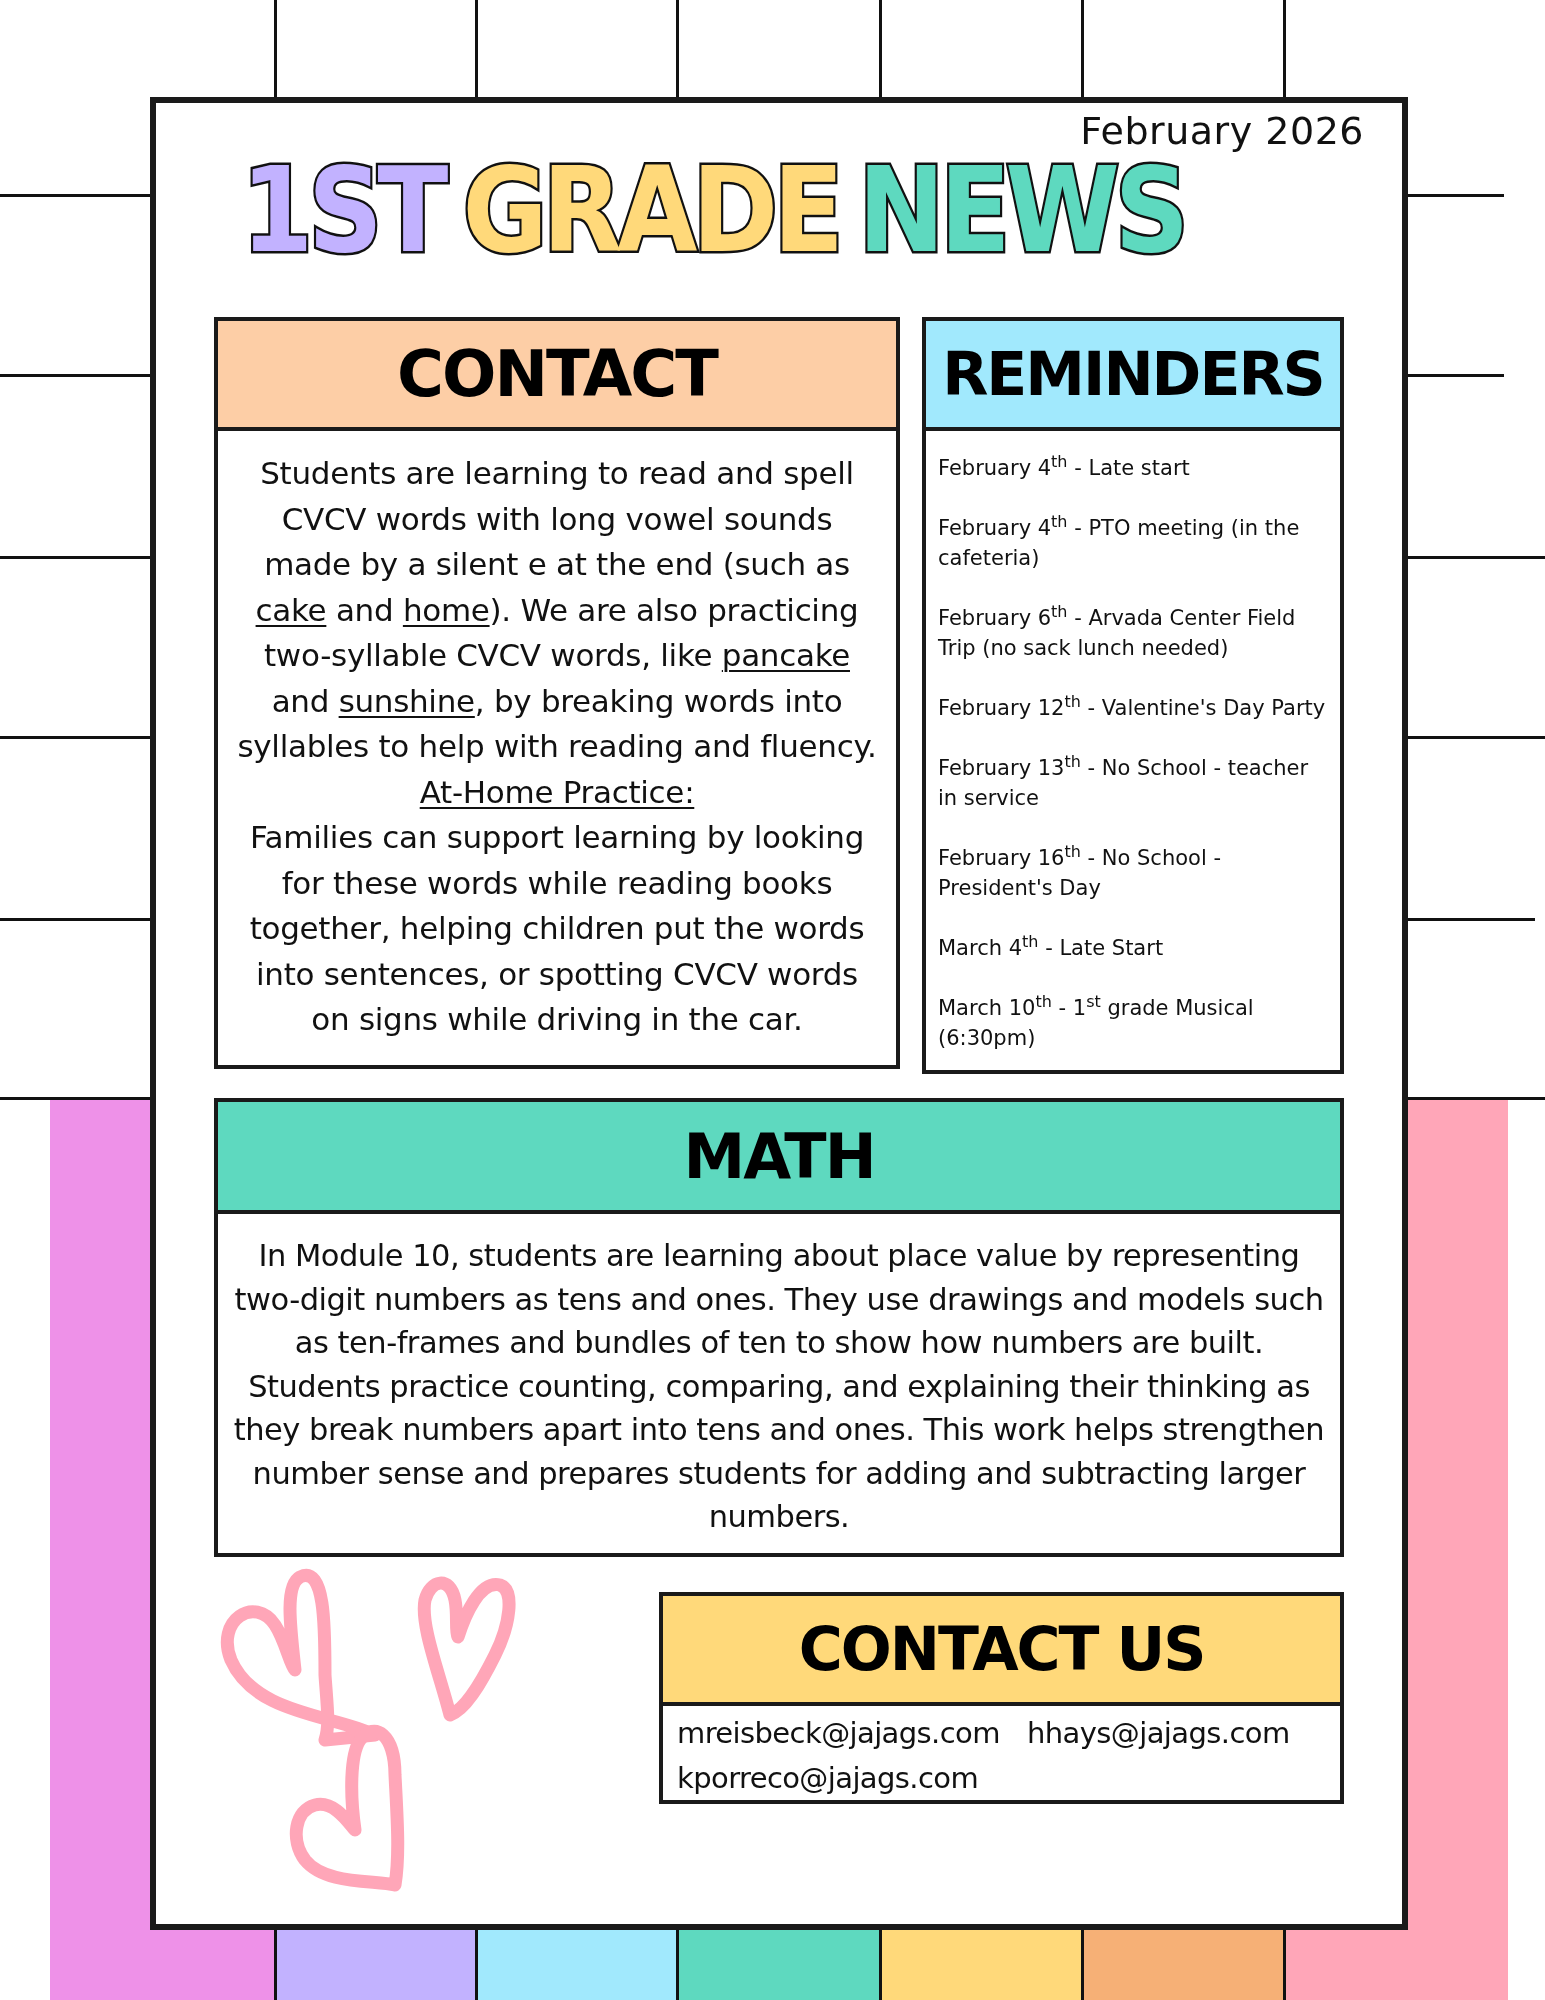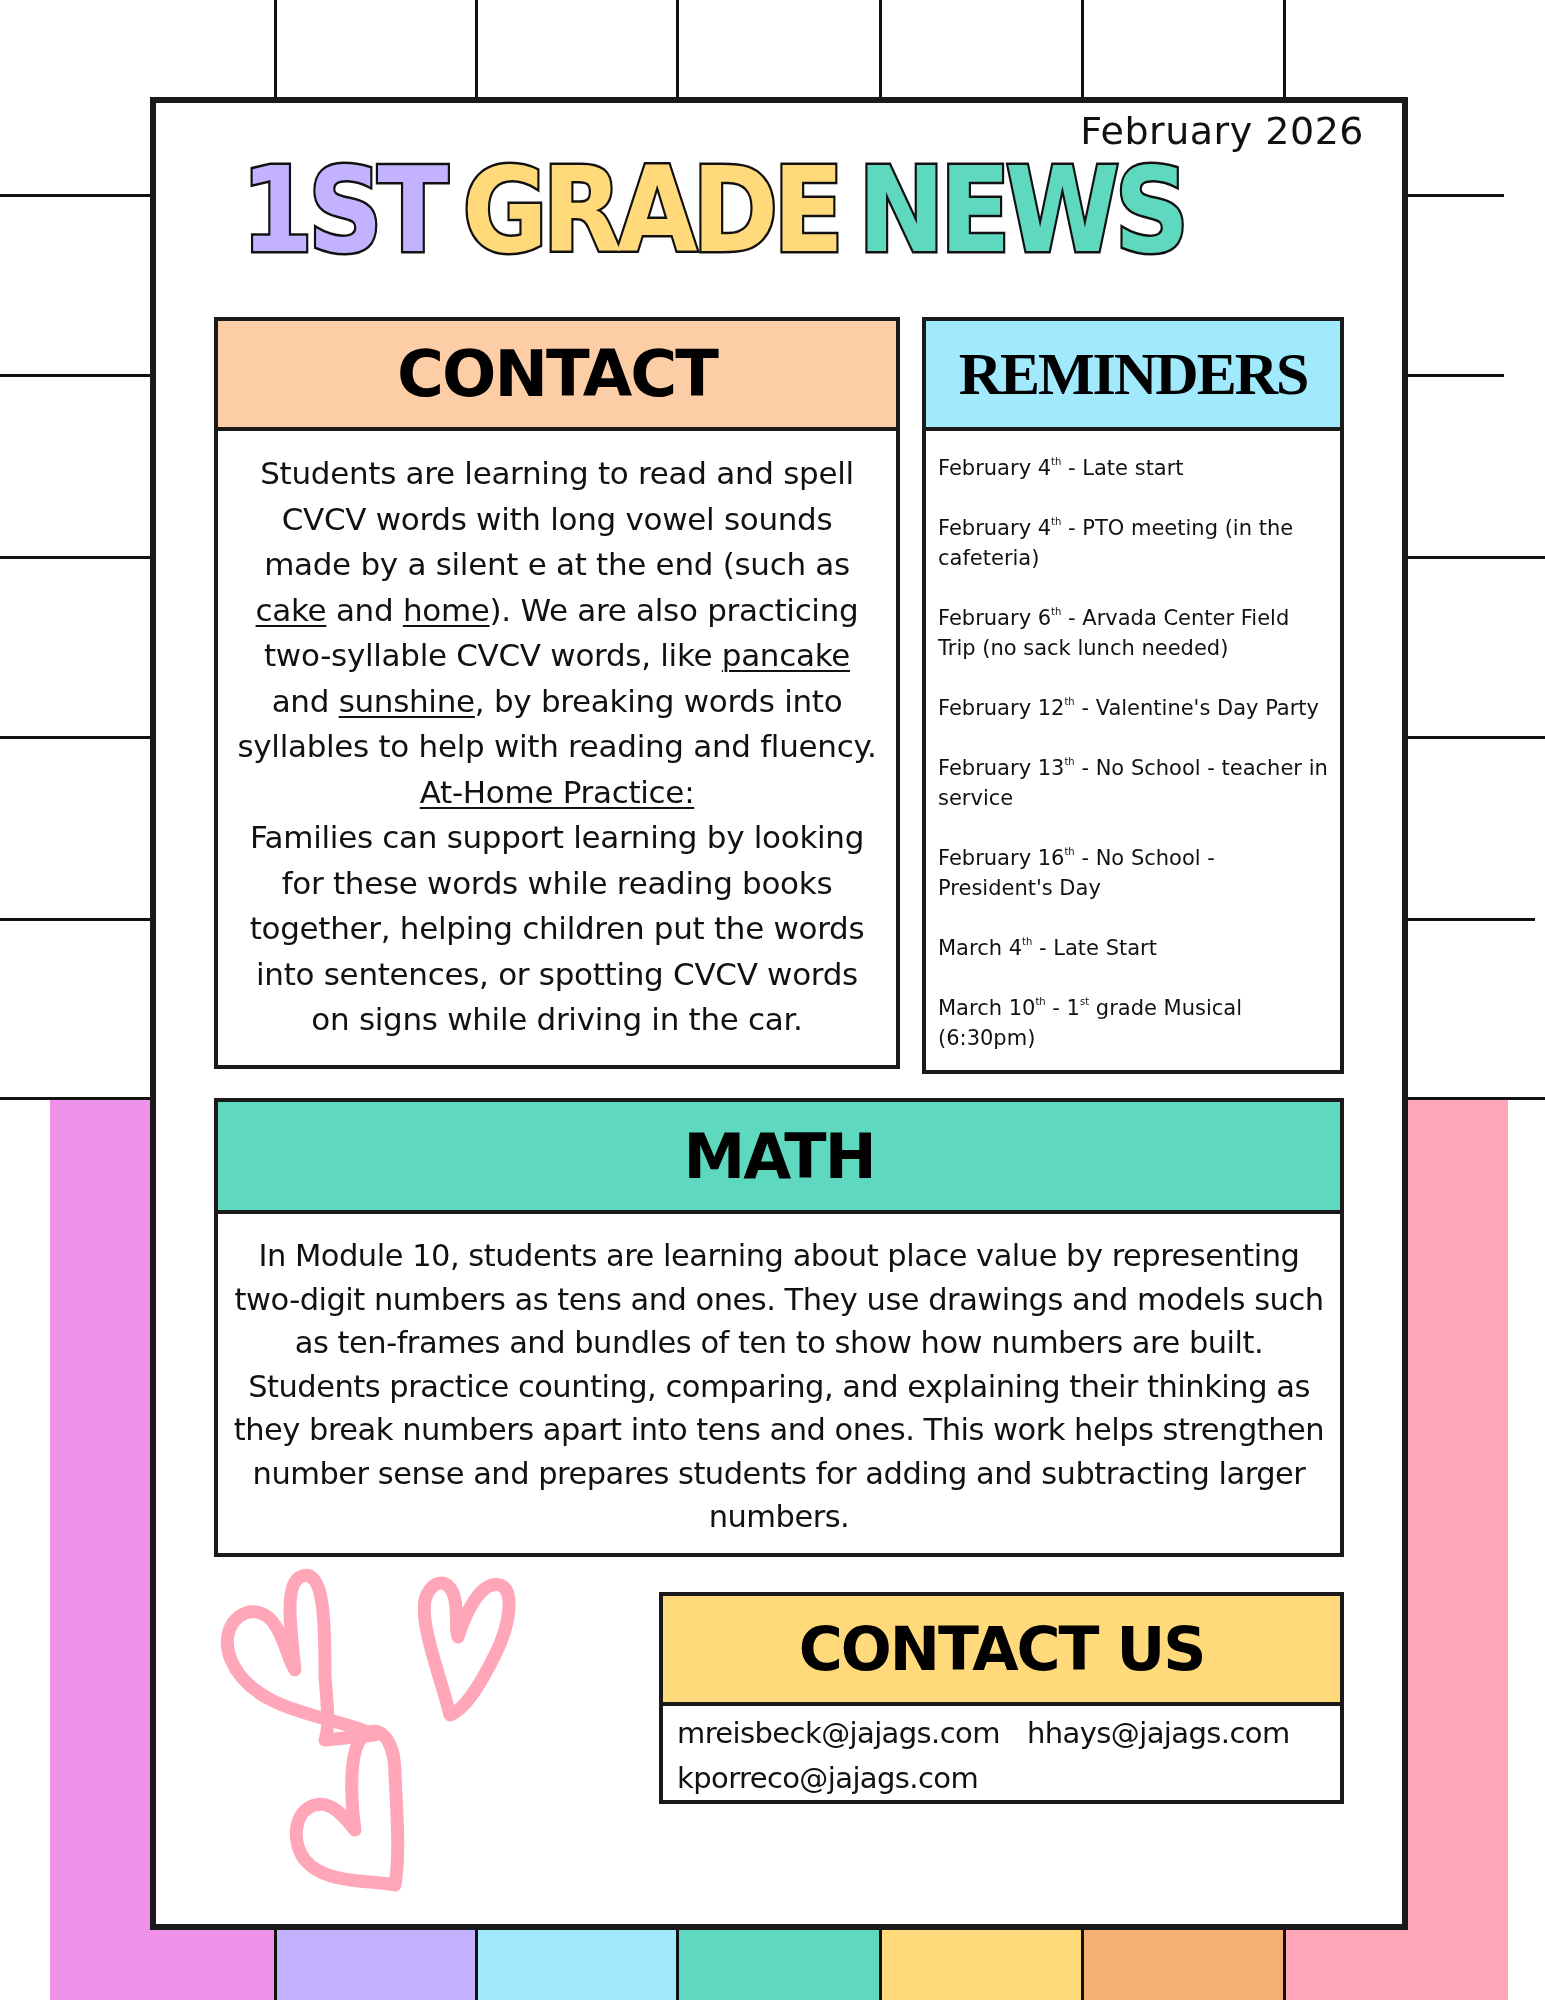--- a/index.html
+++ b/index.html
@@ -44,21 +44,21 @@
   .box-body { box-sizing:border-box; }
 
   .spell-body {
     padding:20px 18px 0 18px; text-align:center;
     font-size:31px; line-height:45.5px; letter-spacing:-0.3px;
   }
   .u { text-decoration:underline; text-underline-offset:4px; text-decoration-thickness:2px; }
 
   .rem-body { padding:22px 10px 0 12px; font-size:21px; line-height:30px; }
   .rem-item { margin-bottom:30px; }
-  .rem-item sup { font-size:10px; vertical-align:top; position:relative; top:-6px;margin-top:29px; }
+  .rem-item sup { font-size:16px; vertical-align:top; position:relative; top:-6px;margin-top:29px; }
 
   .math-body {
     padding:20px 14px 0 14px; text-align:center;
     font-size:30.5px; line-height:43.5px; letter-spacing:-0.5px;
   }
 
   .contact-body {
     display:grid; grid-template-columns:350px 1fr; grid-template-rows:1fr 1fr;
     padding:4px 0 0 14px; font-size:29px; letter-spacing:-0.6px;
     height:calc(100% - 110px);
@@ -120,21 +120,21 @@
     <span>CONTACT</span>
   </div>
   <div class="box-body spell-body">
     <p style="margin:0;"><span>Students are learning to read and spell CVCV words with long vowel sounds made by a silent e at the end (such as </span><span class="u">cake</span><span> and </span><span class="u">home</span><span>). We are also practicing two-syllable CVCV words, like </span><span class="u">pancake</span><span> and </span><span class="u">sunshine</span><span>, by breaking words into syllables to help with reading and fluency.</span></p>
     <p style="margin:0;"><span class="u">At-Home Practice:</span></p>
     <p style="margin:0;padding:0 8px;">Families can support learning by looking for these words while reading books together, helping children put the words into sentences, or spotting CVCV words on signs while driving in the car.</p>
   </div>
 </div>
 
 <div class="box" style="left:922px;top:317px;width:422px;height:757px;">
-  <div class="box-head" style="height:110px;background:#A1E9FD;font-size:60px;font-family:Liberation Serif, serif;">
+  <div class="box-head" style="height:110px;background:#A1E9FD;font-size:60px;">
     <span>REMINDERS</span>
   </div>
   <div class="box-body rem-body">
     <div class="rem-item"><span>February 4</span><sup>th</sup><span> - Late start</span></div>
     <div class="rem-item"><span>February 4</span><sup>th</sup><span> - PTO meeting (in the cafeteria)</span></div>
     <div class="rem-item"><span>February 6</span><sup>th</sup><span> - Arvada Center Field Trip (no sack lunch needed)</span></div>
     <div class="rem-item"><span>February 12</span><sup>th</sup><span> - Valentine's Day Party</span></div>
     <div class="rem-item"><span>February 13</span><sup>th</sup><span> - No School - teacher in service</span></div>
     <div class="rem-item"><span>February 16</span><sup>th</sup><span> - No School - President's Day</span></div>
     <div class="rem-item"><span>March 4</span><sup>th</sup><span> - Late Start</span></div>

